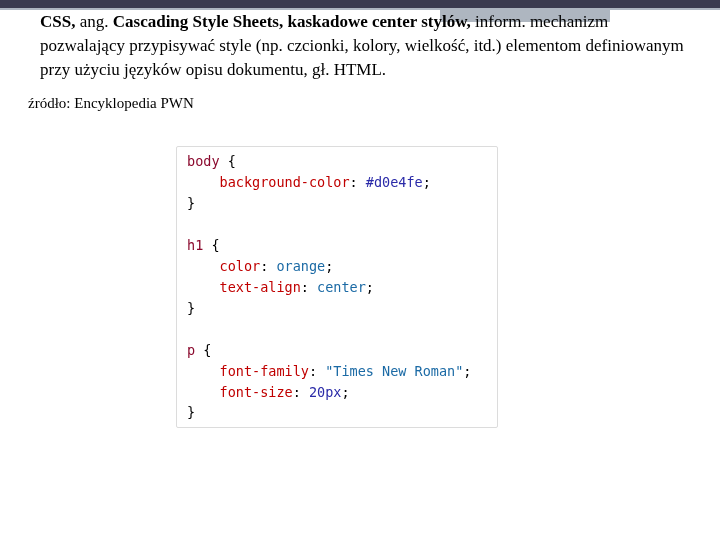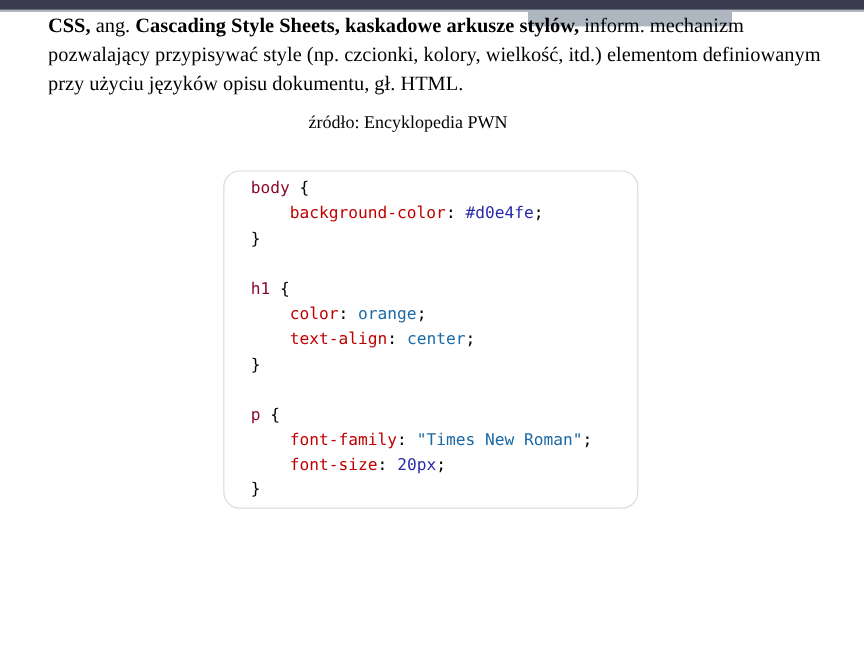--- a/index.html
+++ b/index.html
@@ -2,42 +2,42 @@
 <html><head>
 <meta charset="utf-8">
 <style>
   html,body{margin:0;padding:0;width:720px;height:540px;background:#fff;font-family:Georgia,'Times New Roman',serif;color:#000}
   .top-bar{height:8px;background:#3b3b4f;border-bottom:2px solid #aeb6c0}
   .accent{position:absolute;top:10px;right:110px;width:170px;height:12px;background:#aeb6c0}
   .slide{position:relative;padding:0 28px}
   h1{font-family:Georgia,serif;font-weight:bold;font-size:30px;margin:60px 0 24px 0}
   .def{font-size:17px;line-height:1.4;margin:0 8px 14px 12px}
   .def .b{font-weight:bold}
-  .src{text-align:center;font-size:15px;margin:10px 40px 12px 0}
+  .src{text-align:left;font-size:15px;margin:10px 40px 26px 0}
   .code-wrap{margin-left:140px}
-  pre.code{font-family:Consolas,Menlo,monospace;font-size:13.5px;line-height:1.55;white-space:pre;margin:18px;padding:4px 22px;border:1px solid #dcdcdc;border-radius:14px;display:inline-block;min-width:300px;background:#fff}
+  pre.code{font-family:Consolas,Menlo,monospace;font-size:13.5px;line-height:1.55;white-space:pre;margin:8px;padding:4px 10px;border:1px solid #dcdcdc;border-radius:2px;display:inline-block;min-width:300px;background:#fff}
   .sel{color:#8b0a2e}
   .prop{color:#c00000}
   .val-hex{color:#2a2aa8}
   .val-kw{color:#1b6aa5}
   .val-str{color:#1b6aa5}
   .val-num{color:#2a2aa8}
   .brace{color:#000}
   .punct{color:#000}
 </style>
 </head>
 <body>
 
 <div class="top-bar"></div>
 <div class="accent"></div>
 
 <div class="slide">
 
   <p class="def">
-    <span class="b">CSS,</span><span> ang. </span><span class="b">Cascading Style Sheets, kaskadowe arkusze stylów,</span><span> inform. mechanizm pozwalający przypisywać style (np. czcionki, kolory, wielkość, itd.) elementom definiowanym przy użyciu języków opisu dokumentu, gł. HTML.</span>
+    <span class="b">CSS,</span><span> ang. </span><span class="b">Cascading Style Sheets, kaskadowe center stylów,</span><span> inform. mechanizm pozwalający przypisywać style (np. czcionki, kolory, wielkość, itd.) elementom definiowanym przy użyciu języków opisu dokumentu, gł. HTML.</span>
   </p>
 
   <div class="src">źródło: Encyklopedia PWN</div>
 
   <div class="code-wrap">
 <pre class="code"><span class="sel">body</span><span class="brace"> {</span>
     <span class="prop">background-color</span><span class="punct">: </span><span class="val-hex">#d0e4fe</span><span class="punct">;</span>
 <span class="brace">}</span>
 
 <span class="sel">h1</span><span class="brace"> {</span>

